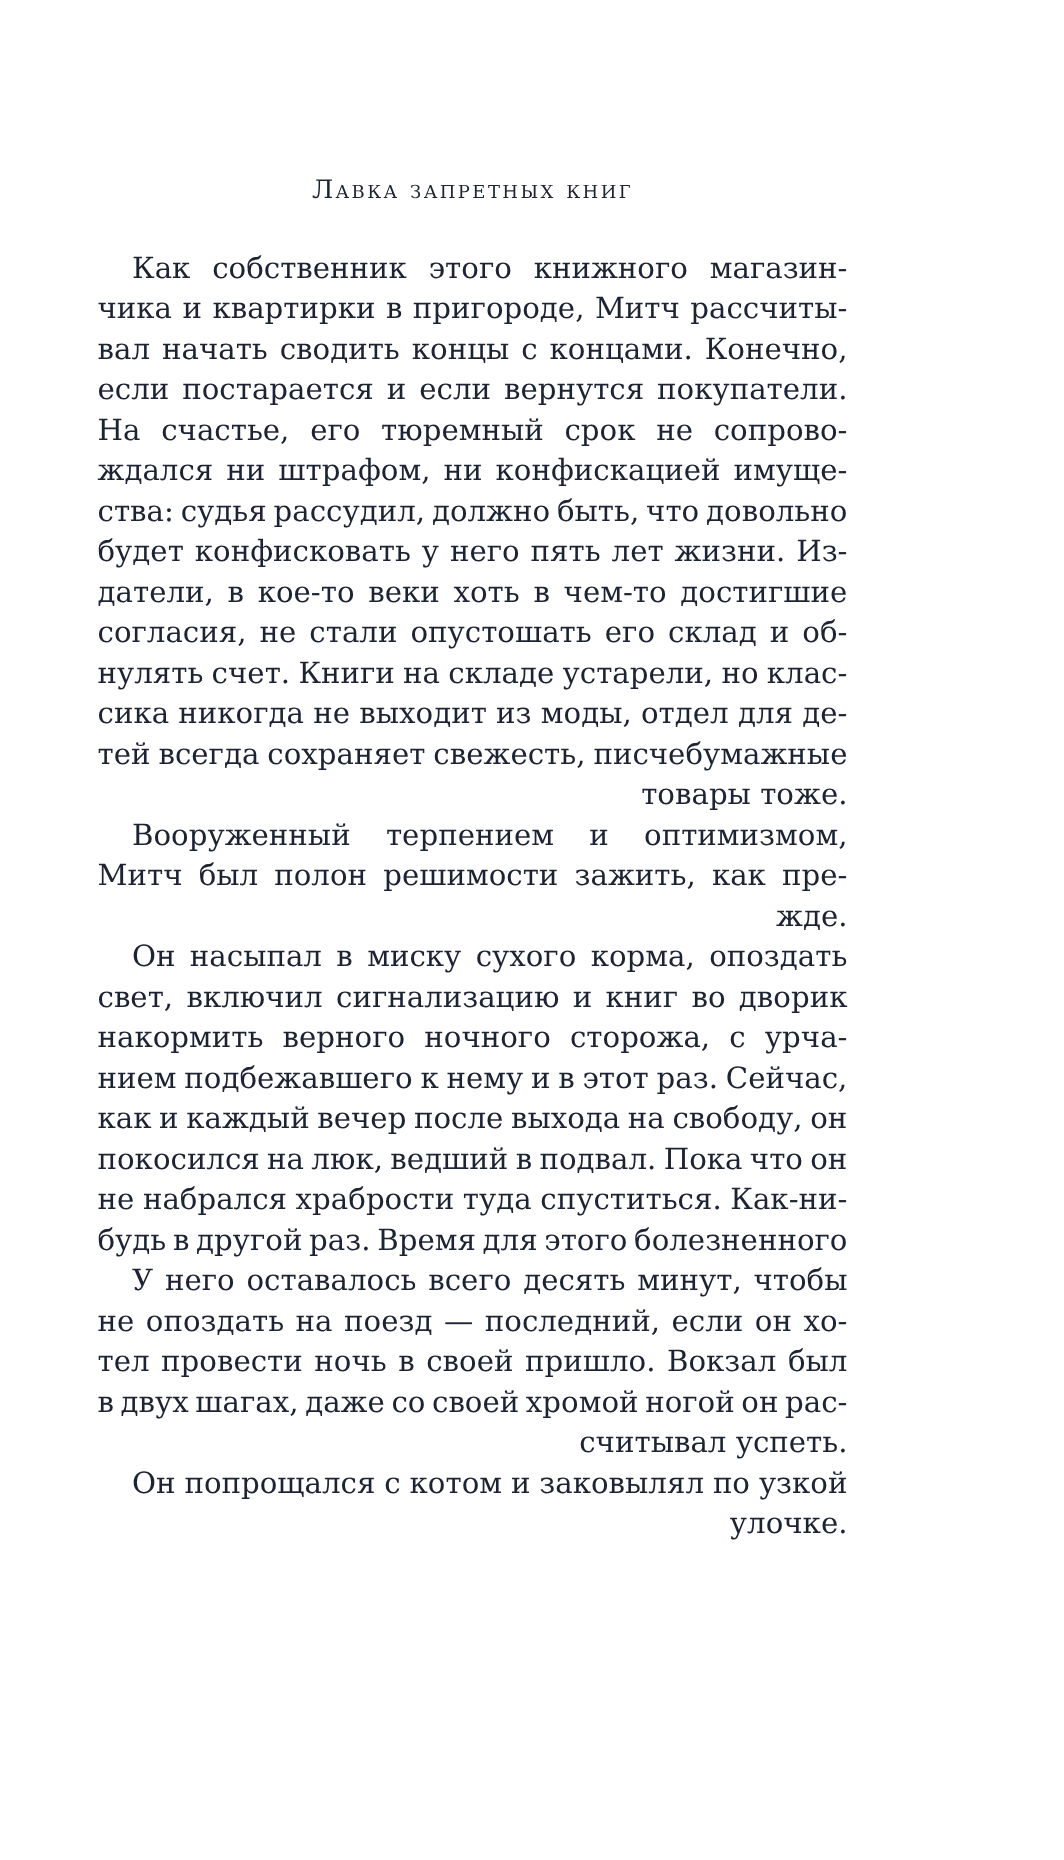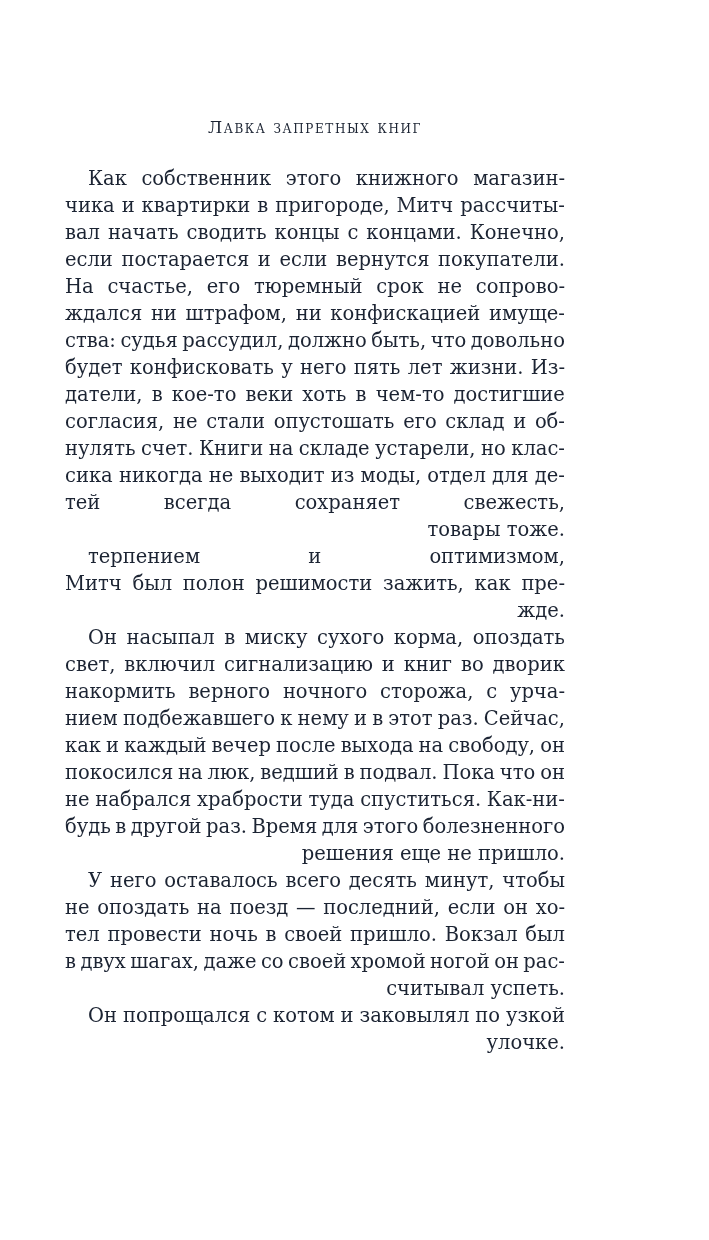--- a/index.html
+++ b/index.html
@@ -174,25 +174,27 @@
           <span>моды,</span>
           <span>отдел</span>
           <span>для</span>
           <span>де-</span>
         </div>
         <div class="line just">
           <span>тей</span>
           <span>всегда</span>
           <span>сохраняет</span>
           <span>свежесть,</span>
+          <span>писчебумажные</span>
         </div>
         <div class="line last">товары тоже.</div>
       </div>
       <div class="para">
         <div class="line just first">
+          <span>Вооруженный</span>
           <span>терпением</span>
           <span>и</span>
           <span>оптимизмом,</span>
         </div>
         <div class="line just">
           <span>Митч</span>
           <span>был</span>
           <span>полон</span>
           <span>решимости</span>
           <span>зажить,</span>
@@ -272,21 +274,20 @@
         <div class="line just">
           <span>будь</span>
           <span>в</span>
           <span>другой</span>
           <span>раз.</span>
           <span>Время</span>
           <span>для</span>
           <span>этого</span>
           <span>болезненного</span>
         </div>
-        <div class="line last">решения еще не пришло.</div>
       </div>
       <div class="para">
         <div class="line just first">
           <span>У</span>
           <span>него</span>
           <span>оставалось</span>
           <span>всего</span>
           <span>десять</span>
           <span>минут,</span>
           <span>чтобы</span>

